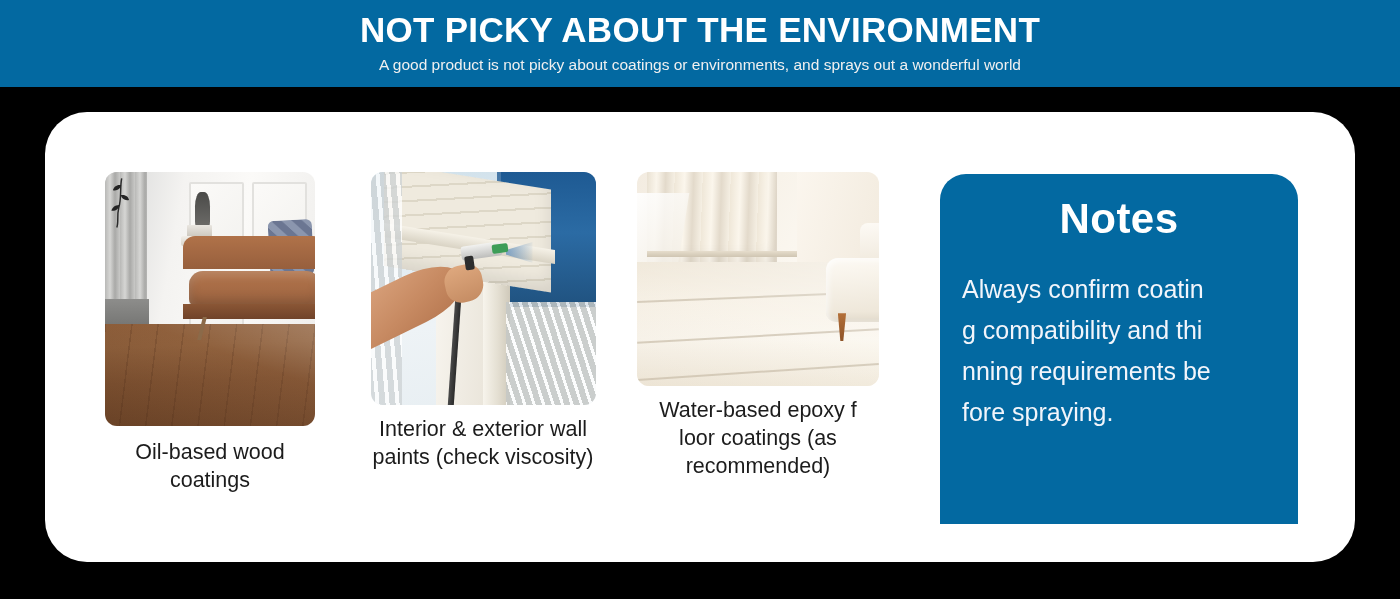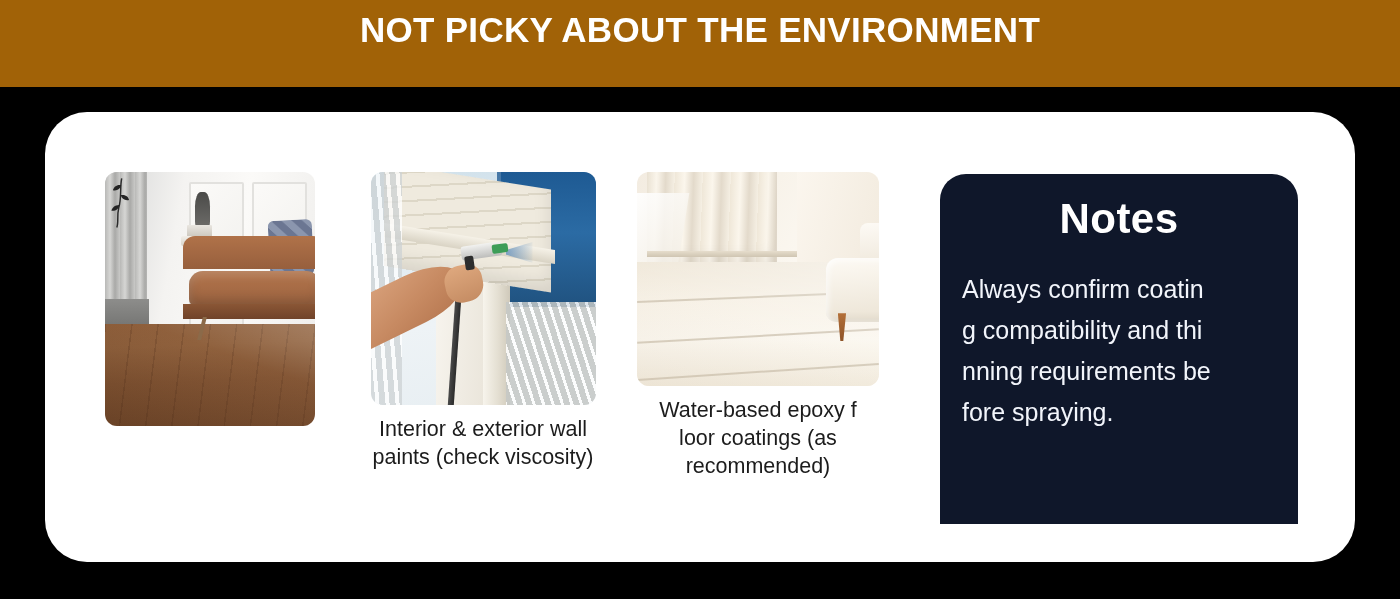--- a/index.html
+++ b/index.html
@@ -18,21 +18,21 @@
     height: 599px;
     background: #000000;
   }
 
   
   .header-band {
     position: absolute;
     left: 0; top: 0;
     width: 1400px;
     height: 87px;
-    background: #a16207;
+    background: #0369a1;
     display: flex;
     flex-direction: column;
     align-items: center;
     justify-content: flex-start;
     padding-top: 9px;
   }
   .header-title {
     color: #ffffff;
     font-family: "Liberation Sans", sans-serif;
     font-weight: bold;
@@ -103,21 +103,21 @@
   .caption-1 { margin-top: 10px; }
   .caption-2 { }
 
   
   .notes-panel {
     position: absolute;
     left: 895px;
     top: 62px;
     width: 358px;
     height: 350px;
-    background: #0f172a;
+    background: #0369a1;
     border-top-left-radius: 26px;
     border-top-right-radius: 26px;
     border-bottom-left-radius: 0;
     border-bottom-right-radius: 0;
     padding: 18px 22px 0 22px;
   }
   .notes-title {
     color: #ffffff;
     font-family: "Liberation Sans", sans-serif;
     font-weight: bold;
@@ -352,20 +352,21 @@
     clip-path: polygon(0% 0%, 100% 0%, 66% 100%, 30% 100%);
   }
 </style>
 </head>
 <body>
 
 <div class="page">
 
   <div class="header-band">
     <div class="header-title">NOT PICKY ABOUT THE ENVIRONMENT</div>
+    <div class="header-subtitle">A good product is not picky about coatings or environments, and sprays out a wonderful world</div>
   </div>
 
   <div class="white-card">
 
     <div class="products">
 
       <div class="product product-0">
         <div class="thumb thumb-0">
           <div class="scene">
             <div class="s1-wall"></div>
@@ -386,20 +387,22 @@
             <div class="s1-pillow"></div>
             <div class="s1-floor"></div>
             <div class="s1-floor-sheen"></div>
             <div class="s1-sofa-back"></div>
             <div class="s1-sofa"></div>
             <div class="s1-sofa-seat"></div>
             <div class="s1-sofa-skirt"></div>
             <div class="s1-leg"></div>
           </div>
         </div>
+        <div class="caption caption-0">Oil-based wood
+coatings</div>
       </div>
 
       <div class="product product-1">
         <div class="thumb thumb-1">
           <div class="scene">
             <div class="s2-sky"></div>
             <div class="s2-bluewall"></div>
             <div class="s2-bluewall-edge"></div>
             <div class="s2-wall-white"></div>
             <div class="s2-corner-trim"></div>

